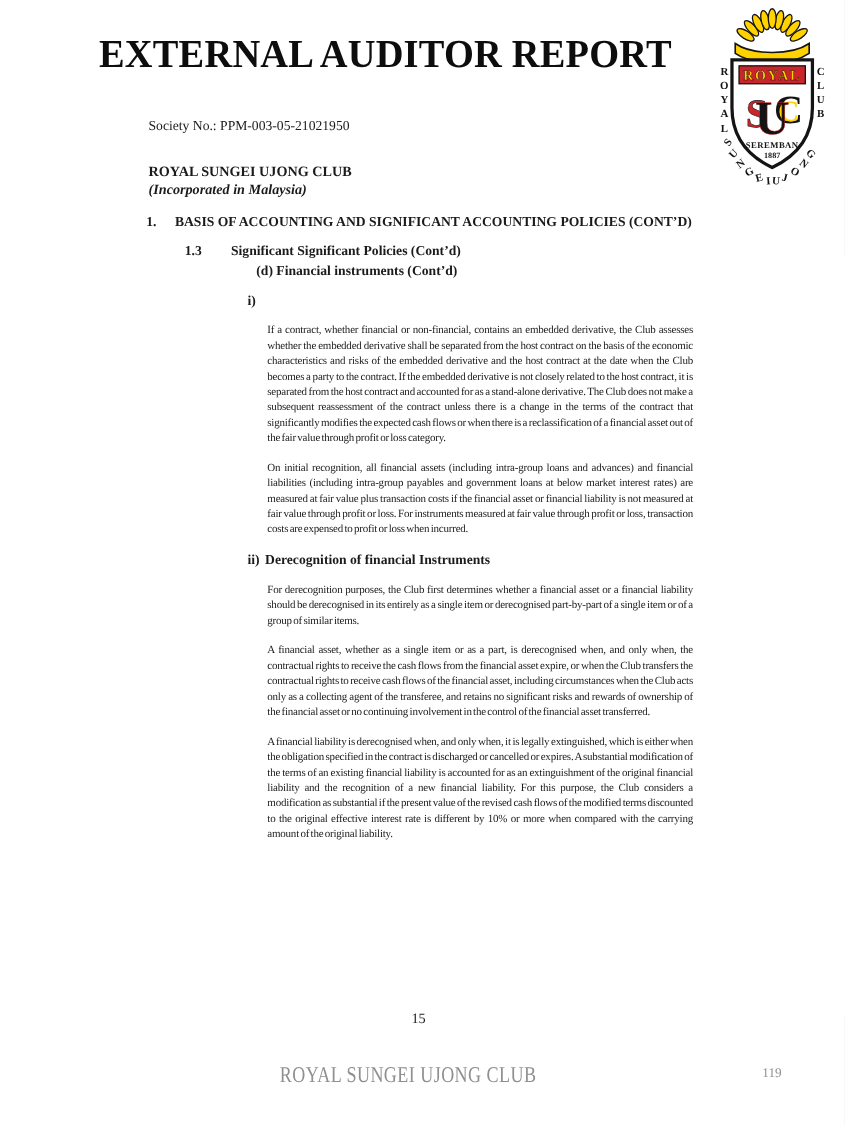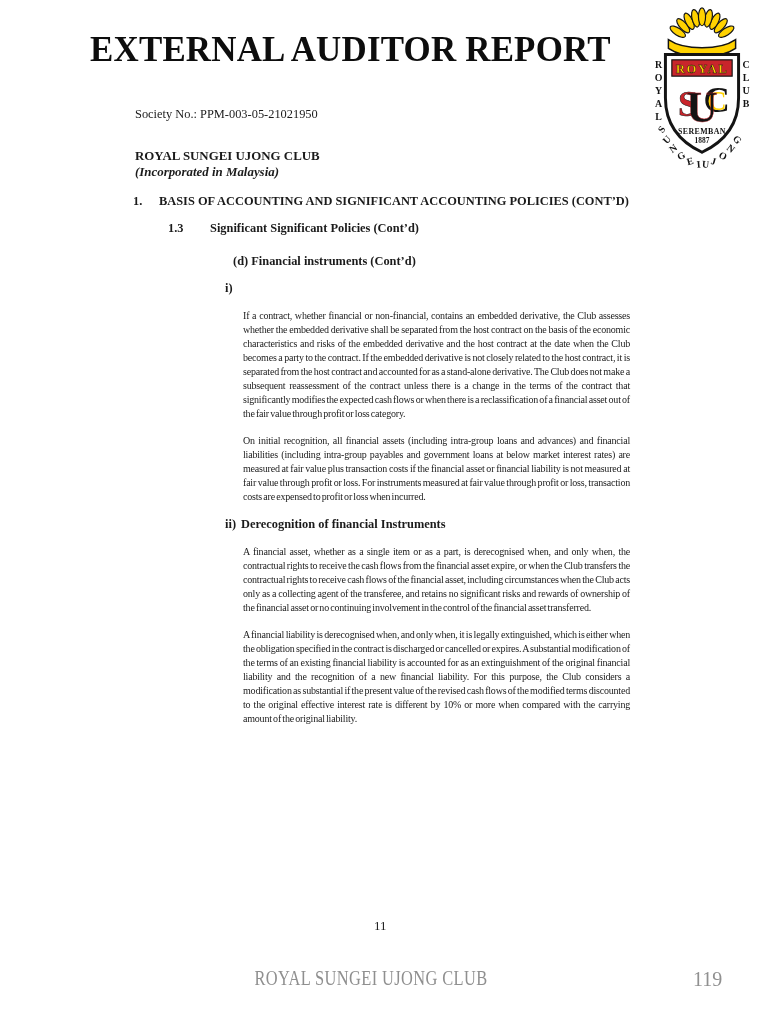--- a/index.html
+++ b/index.html
@@ -17,35 +17,35 @@
   .crest{position:absolute;left:640px;top:4px;width:124px;height:170px;}
   .society-line{position:absolute;left:135px;top:107px;font-size:12.4px;}
   .org-block{position:absolute;left:135px;top:148px;font-size:12.9px;font-weight:bold;line-height:16px;}
   .org-inc{font-style:italic;font-family:Liberation Serif, serif;}
   .content{
     position:absolute;left:133px;top:194px;width:505px;
     font-size:12.4px;line-height:14px;
   }
   .h1row{display:flex;font-weight:bold;margin-bottom:13px;}
   .h1num{width:26px;flex:none;}
-  .h2row{display:flex;font-weight:bold;margin-left:35px;margin-bottom:19px;}
+  .h2row{display:flex;font-weight:bold;margin-left:35px;margin-bottom:4px;}
   .h2num{width:42px;flex:none;}
   .h3row{font-weight:bold;margin-left:100px;margin-bottom:13px;}
   .h4row{display:flex;font-weight:bold;margin-left:92px;margin-bottom:14px;}
   .h4label{flex:none;margin-right:5px;}
   .para{
     margin:0 0 13px 110px;width:387px;text-align:justify;
     font-size:10px;line-height:14px;letter-spacing:-0.2px;word-spacing:-1px;
   }
   .inner-pagenum{position:absolute;left:374px;top:918px;font-size:13px;color:#222;}
   .site-footer-club{
     position:absolute;left:371px;top:967px;font-size:20.5px;color:#8f8f8f;
     white-space:nowrap;transform:translateX(-50%) scaleX(0.8);letter-spacing:0.5px;
   }
-  .site-footer-page{position:absolute;left:693px;top:968px;font-size:20px;color:#909090;}
+  .site-footer-page{position:absolute;left:693px;top:968px;font-size:12px;color:#909090;}
   .crest text{font-family:"Liberation Serif", serif;font-weight:bold;}
 </style>
 </head>
 <body>
 
 <div class="page">
 
   <div class="doc-title">EXTERNAL AUDITOR REPORT</div>
 
   <svg class="crest" viewBox="0 0 124 172" aria-hidden="true">
@@ -128,24 +128,25 @@
       </div>
       <p class="para">If a contract, whether financial or non-financial, contains an embedded derivative, the Club assesses whether the embedded derivative shall be separated from the host contract on the basis of the economic characteristics and risks of the embedded derivative and the host contract at the date when the Club becomes a party to the contract. If the embedded derivative is not closely related to the host contract, it is separated from the host contract and accounted for as a stand-alone derivative. The Club does not make a subsequent reassessment of the contract unless there is a change in the terms of the contract that significantly modifies the expected cash flows or when there is a reclassification of a financial asset out of the fair value through profit or loss category.</p>
       <p class="para">On initial recognition, all financial assets (including intra-group loans and advances) and financial liabilities (including intra-group payables and government loans at below market interest rates) are measured at fair value plus transaction costs if the financial asset or financial liability is not measured at fair value through profit or loss. For instruments measured at fair value through profit or loss, transaction costs are expensed to profit or loss when incurred.</p>
     </div>
 
     <div>
       <div class="h4row">
         <span class="h4label">ii)</span>
         <span>Derecognition of financial Instruments</span>
       </div>
+      <p class="para">For derecognition purposes, the Club first determines whether a financial asset or a financial liability should be derecognised in its entirely as a single item or derecognised part-by-part of a single item or of a group of similar items.</p>
       <p class="para">A financial asset, whether as a single item or as a part, is derecognised when, and only when, the contractual rights to receive the cash flows from the financial asset expire, or when the Club transfers the contractual rights to receive cash flows of the financial asset, including circumstances when the Club acts only as a collecting agent of the transferee, and retains no significant risks and rewards of ownership of the financial asset or no continuing involvement in the control of the financial asset transferred.</p>
       <p class="para">A financial liability is derecognised when, and only when, it is legally extinguished, which is either when the obligation specified in the contract is discharged or cancelled or expires. A substantial modification of the terms of an existing financial liability is accounted for as an extinguishment of the original financial liability and the recognition of a new financial liability. For this purpose, the Club considers a modification as substantial if the present value of the revised cash flows of the modified terms discounted to the original effective interest rate is different by 10% or more when compared with the carrying amount of the original liability.</p>
     </div>
 
   </div>
 
-  <div class="inner-pagenum">11</div>
+  <div class="inner-pagenum">15</div>
 
   <div class="site-footer-club">ROYAL SUNGEI UJONG CLUB</div>
   <div class="site-footer-page">119</div>
 
 </div>
 
 </body></html>

